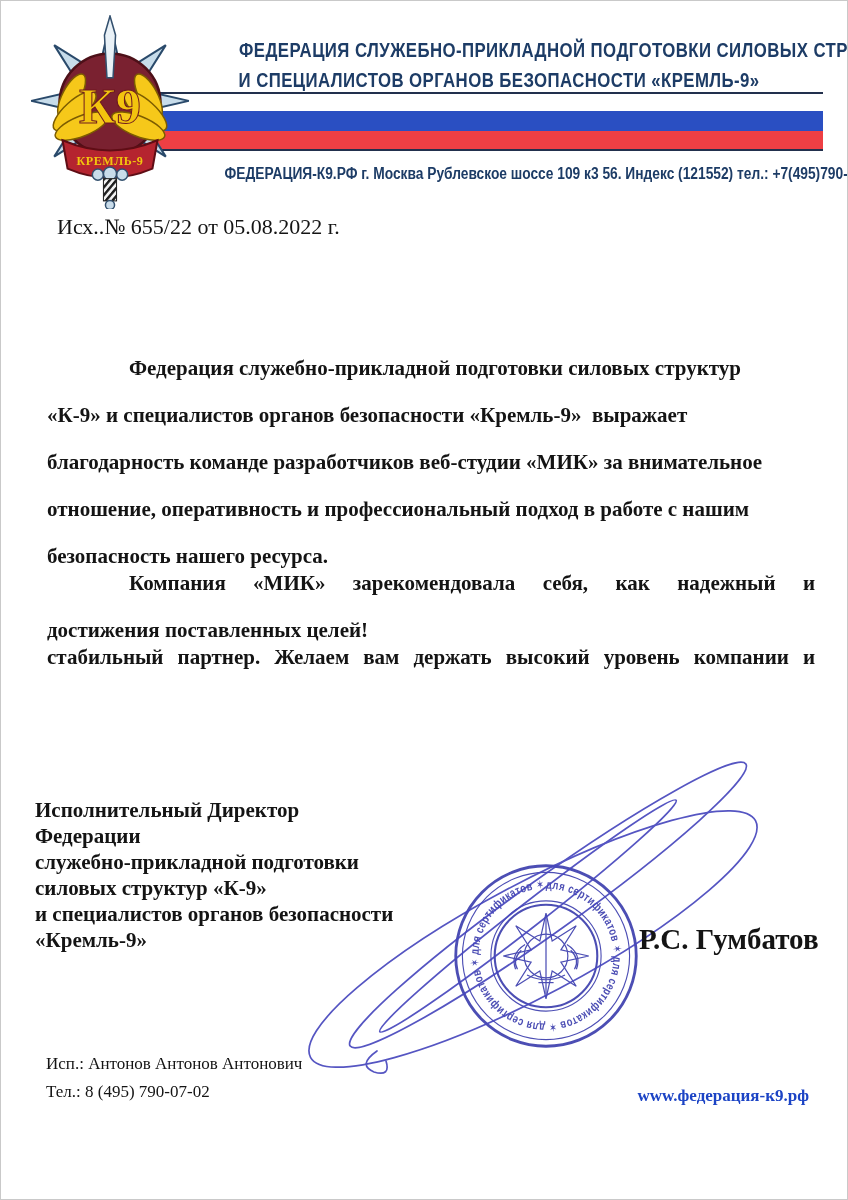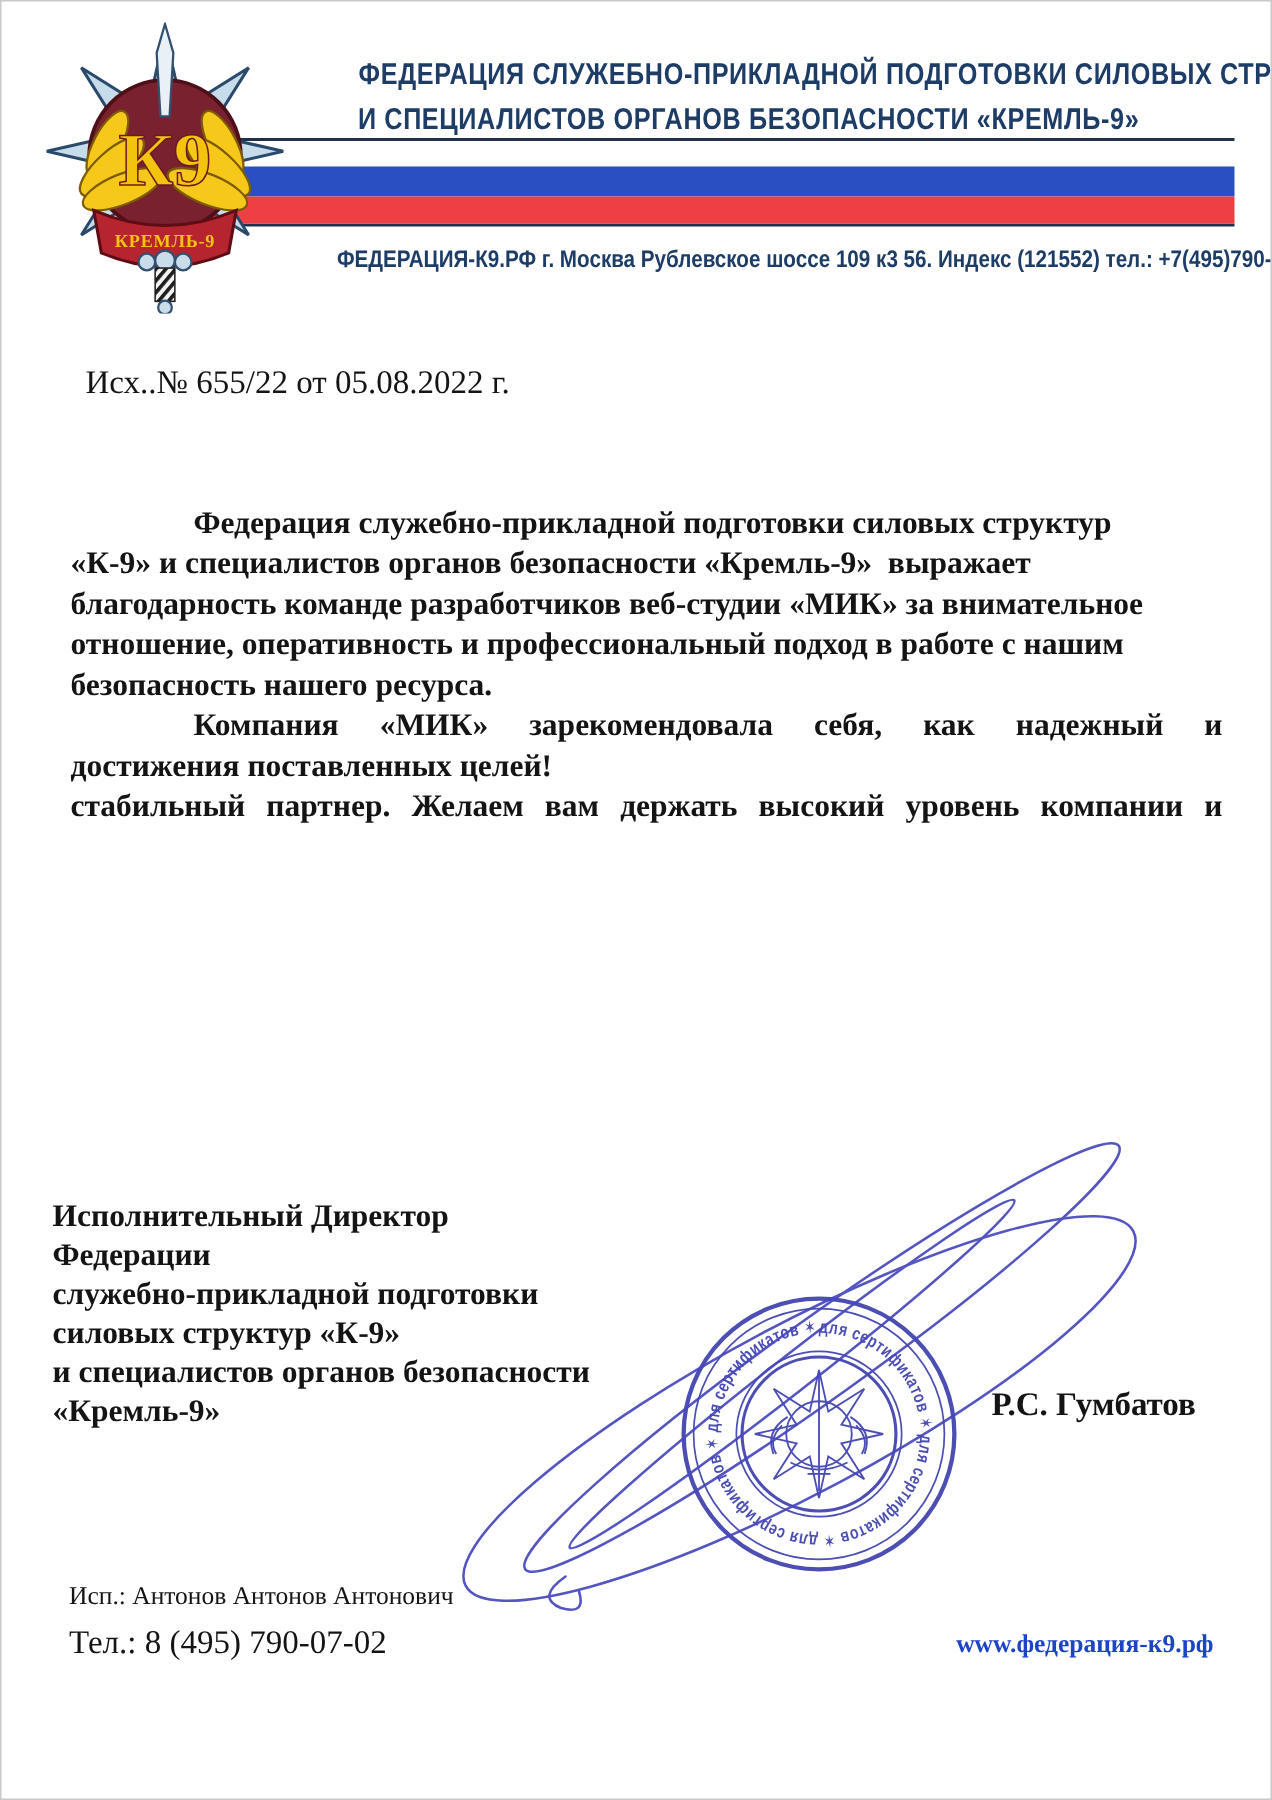--- a/index.html
+++ b/index.html
@@ -22,39 +22,39 @@
   .title-l1,.title-l2{font-size:20px;}
   .title-l2{margin-top:7px;}
   .title-block span{display:inline-block;transform:scaleX(.84);transform-origin:50% 50%;letter-spacing:.5px;}
 
   .address{position:absolute;left:170px;top:164px;width:656px;text-align:center;
         color:#1d3c66;font-family:"Liberation Sans","DejaVu Sans",sans-serif;
         font-weight:bold;font-size:16px;white-space:nowrap;}
   .address span{display:inline-block;transform:scaleX(.86);transform-origin:50% 50%;}
 
   
-  .ref{position:absolute;left:56px;top:213px;font-size:22px;margin-top:28px;}
+  .ref{position:absolute;left:56px;top:213px;font-size:22px;}
 
   .body-block{position:absolute;left:46px;top:334px;width:768px;
         font-size:21px;font-weight:bold;line-height:27px;}
   .bl{height:27px;}
   .indent{padding-left:82px;}
-  .pre{white-space:pre;}
+  .pre{white-space:pre;margin-top:20px;}
   .just{text-align:justify;text-align-last:justify;}
   .blink{color:#1155cc;text-decoration:underline;cursor:pointer;}
 
   .sig-block{position:absolute;left:34px;top:796px;font-size:21px;font-weight:bold;line-height:26px;}
 
   .stamp{position:absolute;left:450px;top:860px;width:190px;height:190px;opacity:.92;}
   .signature{position:absolute;left:280px;top:752px;width:525px;height:322px;pointer-events:none;}
-  .signer{position:absolute;left:660px;top:922px;font-size:22px;font-weight:bold;}
+  .signer{position:absolute;left:638px;top:922px;font-size:29px;font-weight:bold;}
 
   
   .f-exec {position:absolute;left:45px;top:1053px;font-size:17px;}
-  .f-phone{position:absolute;left:45px;top:1081px;font-size:22px;}
+  .f-phone{position:absolute;left:45px;top:1081px;font-size:17px;}
   .f-site {position:absolute;right:38px;top:1085px;font-size:17px;font-weight:bold;
         color:#1c44c5;text-decoration:none;cursor:pointer;}
 </style>
 </head>
 <body>
 
 <div class="page">
 
   <div class="flag">
     <div class="band-white"></div>

